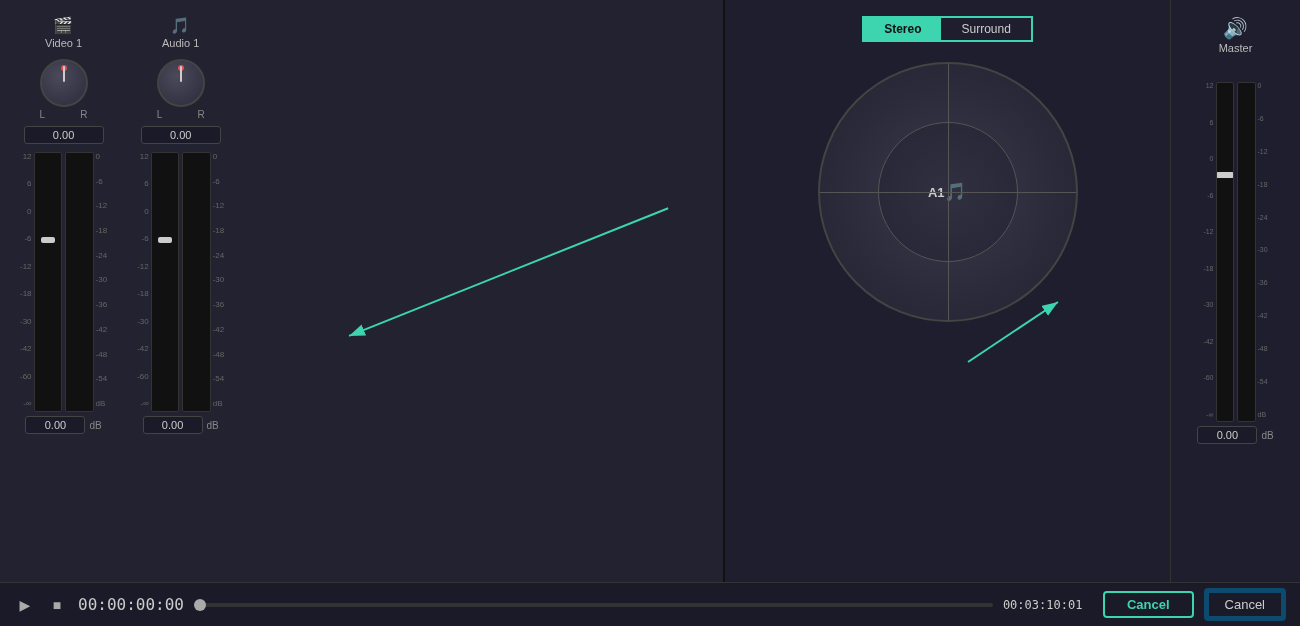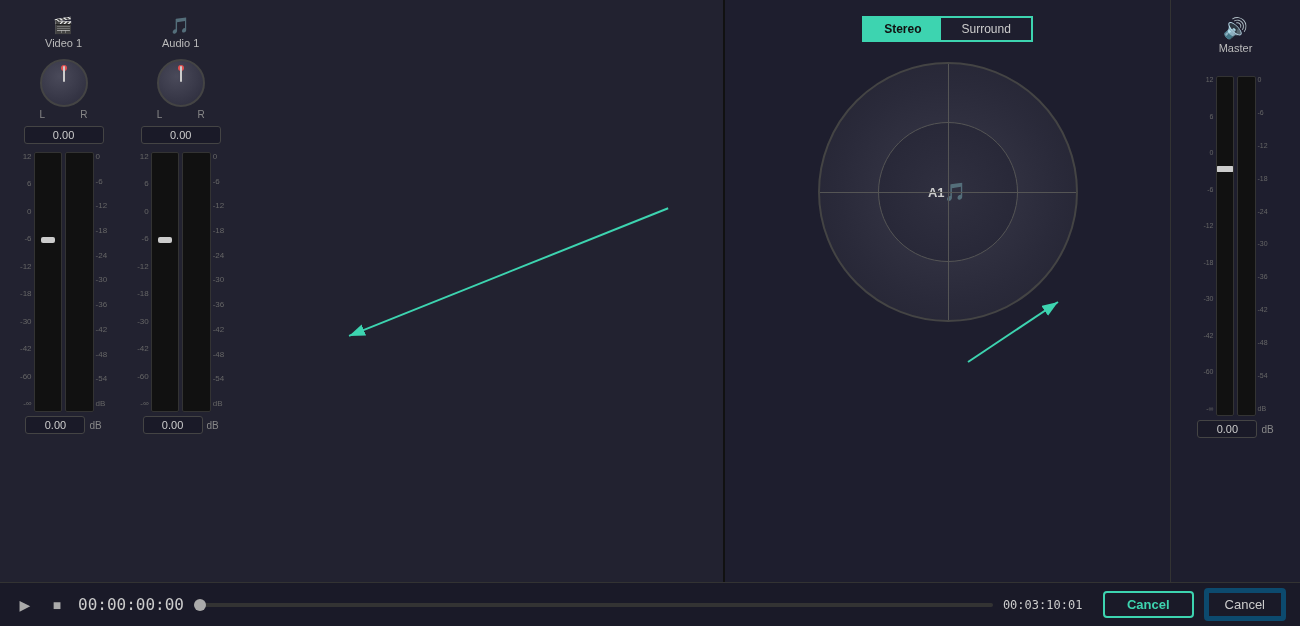--- a/index.html
+++ b/index.html
@@ -271,21 +271,21 @@
       border-left: 1px solid #333;
     }
     .master-icon {
       font-size: 20px;
       color: #aaa;
       margin-bottom: 2px;
     }
     .master-label {
       font-size: 11px;
       color: #bbb;
-      margin-bottom: 22px;
+      margin-bottom: 28px;
     }
     .master-scale-left {
       display: flex;
       flex-direction: column;
       font-size: 7px;
       color: #666;
       height: 340px;
       justify-content: space-between;
       align-items: flex-end;
       padding-bottom: 4px;

